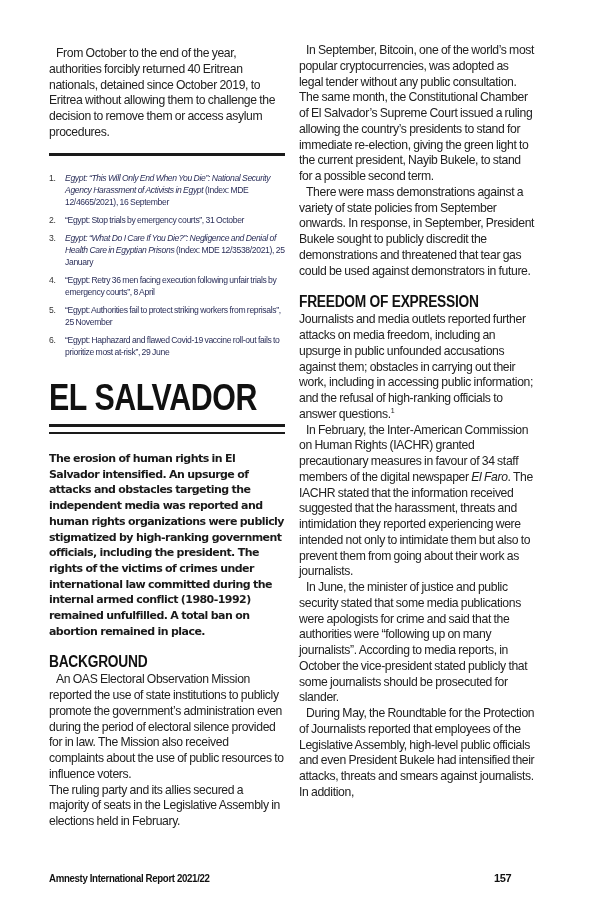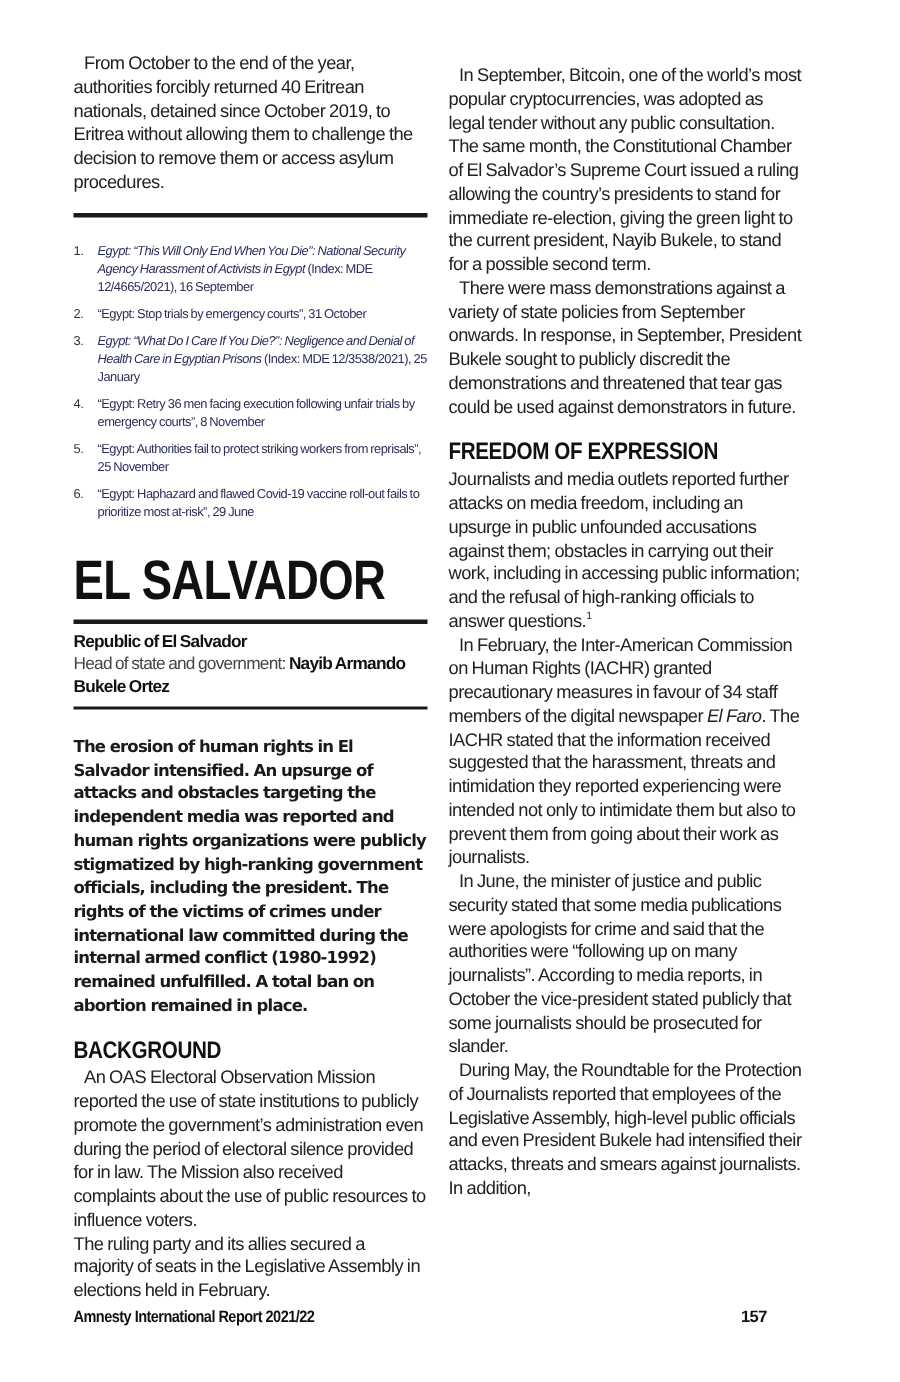--- a/index.html
+++ b/index.html
@@ -1,19 +1,19 @@
 <!DOCTYPE html>
 <html><head>
 <meta charset="utf-8">
 <style>
   html, body { margin: 0; padding: 0; background: #ffffff; }
   body { width: 600px; height: 921px; position: relative; overflow: hidden;
          font-family: "Liberation Sans", sans-serif; color: #1c1c1c; }
   .col { position: absolute; }
-  #left { left: 49px; top: 35px; width: 236px; }
+  #left { left: 49px; top: 46px; width: 236px; }
   #right { left: 299px; top: 43px; width: 236px; }
   .p { font-size: 12.2px; line-height: 15.75px; letter-spacing: -0.35px;
        transform-origin: left top; margin: 0; word-spacing: -0.5px; color: #222; }
   .p.indent { text-indent: 7px; }
   .rule { height: 3px; background: #1a1a1a; border: 0; margin: 0; }
   .rule.thin { height: 2.5px; }
   .notes { list-style: none; margin: 0; padding: 0; }
   .notes li { position: relative; padding-left: 16px; font-size: 8.6px; line-height: 12px;
               color: #2b2f5a; letter-spacing: -0.35px; margin-bottom: 6px; word-spacing: -0.4px; }
   .notes li .num { position: absolute; left: 0; top: 0; color: #333; }
@@ -37,32 +37,28 @@
 <body>
 
 <div id="left" class="col">
   <p class="p indent" style="margin-bottom:12px;">From October to the end of the year, authorities forcibly returned 40 Eritrean nationals, detained since October 2019, to Eritrea without allowing them to challenge the decision to remove them or access asylum procedures.</p>
   <hr class="rule" style="margin-bottom:16px;">
 
   <ol class="notes">
     <li><span class="num">1.</span><i>Egypt: “This Will Only End When You Die”: National Security Agency Harassment of Activists in Egypt</i><span> (Index: MDE 12/4665/2021), 16 September</span></li>
     <li><span class="num">2.</span><span>“Egypt: Stop trials by emergency courts”, 31 October</span></li>
     <li><span class="num">3.</span><i>Egypt: “What Do I Care If You Die?”: Negligence and Denial of Health Care in Egyptian Prisons</i><span> (Index: MDE 12/3538/2021), 25 January</span></li>
-    <li><span class="num">4.</span><span>“Egypt: Retry 36 men facing execution following unfair trials by emergency courts”, 8 November</span></li>
+    <li><span class="num">4.</span><span>“Egypt: Retry 36 men facing execution following unfair trials by emergency courts”, 8 April</span></li>
     <li><span class="num">5.</span><span>“Egypt: Authorities fail to protect striking workers from reprisals”, 25 November</span></li>
     <li><span class="num">6.</span><span>“Egypt: Haphazard and flawed Covid-19 vaccine roll-out fails to prioritize most at-risk”, 29 June</span></li>
   </ol>
 
   <div style="height:14px;"></div>
   <h1 class="country">EL SALVADOR</h1>
   <hr class="rule" style="margin-top:6px; margin-bottom:5px;">
-  <div class="meta">
-    <div><b>Republic of El Salvador</b></div>
-    <div><span style="color:#444;">Head of state and government: </span><b>Nayib Armando Bukele Ortez</b></div>
-  </div>
   <hr class="rule thin" style="margin-top:5px; margin-bottom:17px;">
 
   <p class="summary">The erosion of human rights in El Salvador intensified. An upsurge of attacks and obstacles targeting the independent media was reported and human rights organizations were publicly stigmatized by high-ranking government officials, including the president. The rights of the victims of crimes under international law committed during the internal armed conflict (1980-1992) remained unfulfilled. A total ban on abortion remained in place.</p>
 
   <div style="height:13px;"></div>
   <h2 class="h2">BACKGROUND</h2>
   <p class="p indent">An OAS Electoral Observation Mission reported the use of state institutions to publicly promote the government’s administration even during the period of electoral silence provided for in law. The Mission also received complaints about the use of public resources to influence voters.</p>
   <p class="p">The ruling party and its allies secured a majority of seats in the Legislative Assembly in elections held in February.</p>
 </div>
 

